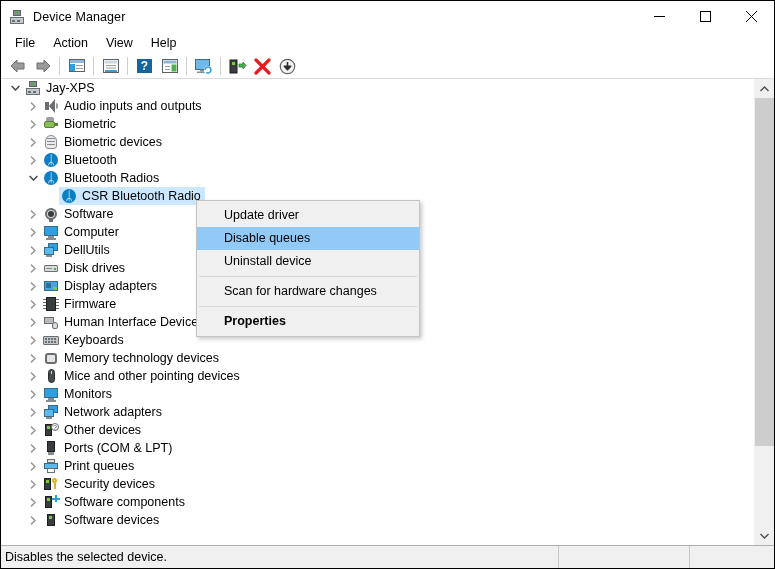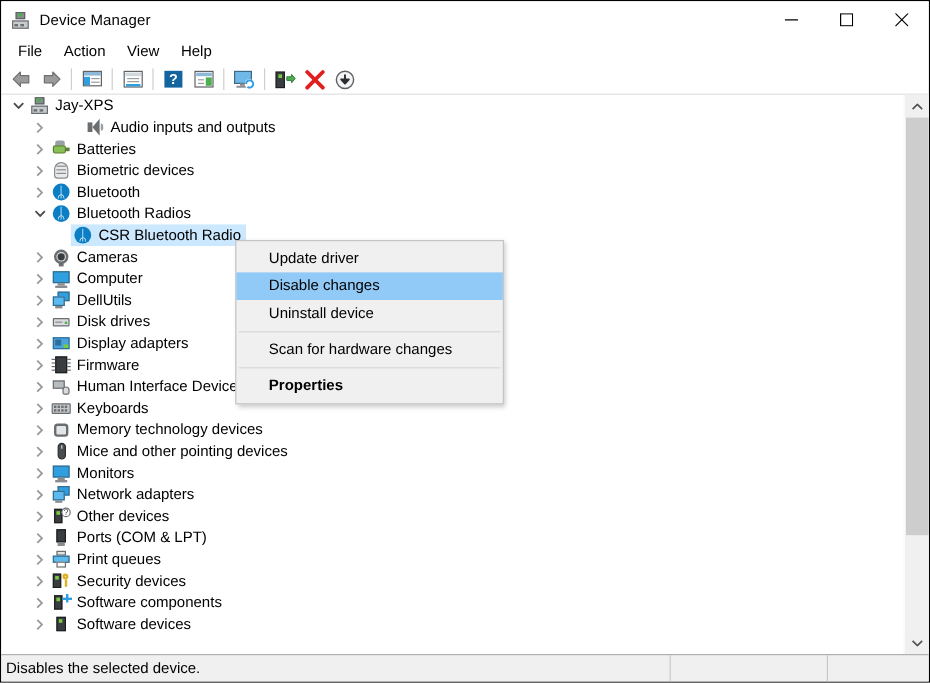--- a/index.html
+++ b/index.html
@@ -509,21 +509,21 @@
             <span class="row-icon icn-devmgr">
               <i class="ic top"></i>
               <i class="ic dot"></i>
               <i class="ic base"></i>
               <i class="ic b1"></i>
               <i class="ic b2"></i>
             </span>
             <span class="row-label">Jay-XPS</span>
           </span>
         </div>
-        <div class="row" style="padding-left: 24px; gap: 28px;">
+        <div class="row" style="padding-left: 24px;">
           <span class="twisty">
             <svg width="6" height="9" viewBox="0 0 6 9">
               <path d="M1 0.6 L5 4.5 L1 8.4" fill="none" stroke="#9a9a9a" stroke-width="1.5"></path>
             </svg>
           </span>
           <span class="selbox" style="padding-left: 2px;">
             <span class="row-icon icn-audio">
               <i class="ic sp"></i>
               <i class="ic cone"></i>
               <i class="ic w1"></i>
@@ -536,21 +536,21 @@
             <svg width="6" height="9" viewBox="0 0 6 9">
               <path d="M1 0.6 L5 4.5 L1 8.4" fill="none" stroke="#9a9a9a" stroke-width="1.5"></path>
             </svg>
           </span>
           <span class="selbox" style="padding-left: 2px;">
             <span class="row-icon icn-batt">
               <i class="ic plug"></i>
               <i class="ic body"></i>
               <i class="ic cap"></i>
             </span>
-            <span class="row-label">Batteries</span>
+            <span class="row-label">Biometric</span>
           </span>
         </div>
         <div class="row" style="padding-left: 24px;">
           <span class="twisty">
             <svg width="6" height="9" viewBox="0 0 6 9">
               <path d="M1 0.6 L5 4.5 L1 8.4" fill="none" stroke="#9a9a9a" stroke-width="1.5"></path>
             </svg>
           </span>
           <span class="selbox" style="padding-left: 2px;">
             <span class="row-icon icn-bio">
@@ -605,21 +605,21 @@
             <svg width="6" height="9" viewBox="0 0 6 9">
               <path d="M1 0.6 L5 4.5 L1 8.4" fill="none" stroke="#9a9a9a" stroke-width="1.5"></path>
             </svg>
           </span>
           <span class="selbox" style="padding-left: 2px;">
             <span class="row-icon icn-cam">
               <i class="ic body"></i>
               <i class="ic lens"></i>
               <i class="ic stand"></i>
             </span>
-            <span class="row-label">Cameras</span>
+            <span class="row-label">Software</span>
           </span>
         </div>
         <div class="row" style="padding-left: 24px;">
           <span class="twisty">
             <svg width="6" height="9" viewBox="0 0 6 9">
               <path d="M1 0.6 L5 4.5 L1 8.4" fill="none" stroke="#9a9a9a" stroke-width="1.5"></path>
             </svg>
           </span>
           <span class="selbox" style="padding-left: 2px;">
             <span class="row-icon icn-mon">
@@ -883,21 +883,21 @@
   </div>
 
   <div class="statusbar">
     <div class="status-pane-1">Disables the selected device.</div>
     <div class="status-pane-2"></div>
     <div class="status-pane-3"></div>
   </div>
 
   <div class="ctxmenu" id="ctxmenu">
       <div class="ctx-item">Update driver</div>
-      <div class="ctx-item hi" style="background: rgb(145, 201, 247);">Disable changes</div>
+      <div class="ctx-item hi" style="background: rgb(145, 201, 247);">Disable queues</div>
       <div class="ctx-item">Uninstall device</div>
       <div class="ctx-sep"></div>
       <div class="ctx-item">Scan for hardware changes</div>
       <div class="ctx-sep"></div>
       <div class="ctx-item bold">Properties</div>
     </div>
 
 </div>
 
 </body></html>

